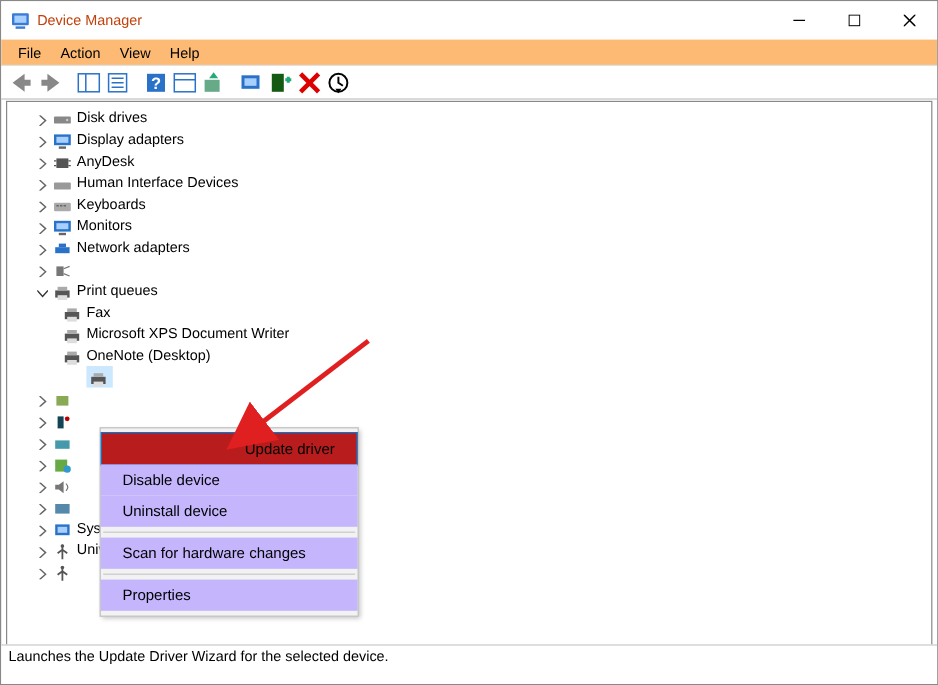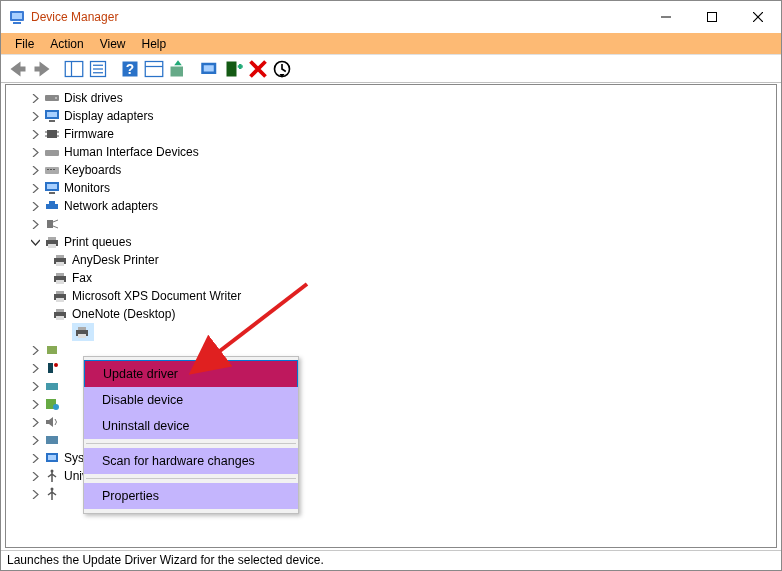--- a/index.html
+++ b/index.html
@@ -10,35 +10,35 @@
   .winbtns { display: flex; height: 100%; }
   .winbtn { width: 46px; height: 32px; display: flex; align-items: center; justify-content: center; }
   .winbtn svg { width: 10px; height: 10px; }
   .menubar { height: 22px; display: flex; align-items: center; padding-left: 6px; border-bottom: 1px solid #e0e0e0; font-size: 12px; background:#fdba74;}
   .menubar .menu-item { padding: 2px 8px; }
   .toolbar { height: 28px; display: flex; align-items: center; padding-left: 6px; border-bottom: 1px solid #c0c0c0; gap: 2px; background:#fff;}
   .tbtn { width: 22px; height: 22px; display: flex; align-items: center; justify-content: center; border:1px solid transparent; }
   .tbtn.sep { width: 6px; }
   .tree-area { position: absolute; top: 83px; left: 4px; right: 4px; bottom: 22px; border: 1px solid #888; overflow: hidden; background:#fff;}
   .tree { padding: 4px 0 0 0; font-size: 12px; line-height: 18px; }
-  .node { display: flex; align-items: center; height: 18px; white-space: nowrap; }
+  .node { display: flex; align-items: flex-end; height: 18px; white-space: nowrap; }
   .expander { width: 14px; height: 14px; display:flex; align-items:center; justify-content:center; }
   .expander svg { width:9px; height:9px; }
   .dev-icon { width: 16px; height: 14px; margin: 0 4px 0 2px; display:flex; align-items:center; justify-content:center;}
   .dev-icon svg{width:16px;height:14px;}
   .label { }
   .lvl0 { padding-left: 22px; }
   .lvl1 { padding-left: 44px; } 
   .obscured .label{ visibility:hidden; }
   .contextmenu { position: absolute; left: 82px; top: 355px; width: 216px; background: #f2f2f2; border: 1px solid #bfbfbf; box-shadow: 2px 2px 4px rgba(0,0,0,0.25); padding: 4px 0; font-size: 12.5px; }
   .ctx-item { padding: 6px 18px; background:#c4b5fd;}
-  .ctx-item.hover { background: #be185d; border:1px solid #0078d4; margin:-1px 0; padding:6px 18px;}
+  .ctx-item.hover { background: #b91c1c; border:1px solid #0078d4; margin:-1px 0; padding:6px 18px;text-align:right;}
   .ctx-sep { height: 1px; background: #c8c8c8; margin: 4px 2px; }
   .ctx-item.bold { font-weight: 400; }
-  .statusbar { position: absolute; bottom: 0; left: 0; right:0; height: 20px; border-top: 1px solid #c8c8c8; font-size: 12px; padding: 2px 6px; background:#fff;}
+  .statusbar { position: absolute; bottom: 0; left: 0; right:0; height: 33px; border-top: 1px solid #c8c8c8; font-size: 12px; padding: 2px 6px; background:#fff;}
   .arrow { position: absolute; left: 180px; top: 275px; pointer-events:none; }
 </style>
 </head>
 <body>
 
 <div class="titlebar">
   <span class="icon">
     <svg viewBox="0 0 16 16">
         <rect x="1" y="2" width="14" height="10" rx="1" fill="#3a7bd5"></rect>
         <rect x="4" y="13" width="8" height="2" fill="#3a7bd5"></rect>
@@ -187,21 +187,21 @@
         </span>
       <span class="dev-icon">
           <svg viewBox="0 0 16 14">
             <rect x="3" y="3" width="10" height="8" fill="#555"></rect>
             <line x1="3" y1="5" x2="1" y2="5" stroke="#555"></line>
             <line x1="3" y1="9" x2="1" y2="9" stroke="#555"></line>
             <line x1="13" y1="5" x2="15" y2="5" stroke="#555"></line>
             <line x1="13" y1="9" x2="15" y2="9" stroke="#555"></line>
           </svg>
         </span>
-      <span class="label">Firmware</span>
+      <span class="label">AnyDesk</span>
     </div>
 
     <div class="node lvl0">
       <span class="expander">
           <svg viewBox="0 0 9 9">
             <path d="M2 0 L7 4.5 L2 9" fill="none" stroke="#666" stroke-width="1.2"></path>
           </svg>
         </span>
       <span class="dev-icon">
           <svg viewBox="0 0 16 14">
@@ -283,30 +283,20 @@
       <span class="dev-icon">
           <svg viewBox="0 0 16 14">
             <rect x="2" y="5" width="12" height="6" fill="#555"></rect>
             <rect x="4" y="2" width="8" height="3" fill="#aaa"></rect>
             <rect x="4" y="9" width="8" height="4" fill="#ddd"></rect>
           </svg>
         </span>
       <span class="label">Print queues</span>
     </div>
 
-    <div class="node lvl1">
-      <span class="dev-icon">
-          <svg viewBox="0 0 16 14">
-            <rect x="2" y="5" width="12" height="6" fill="#555"></rect>
-            <rect x="4" y="2" width="8" height="3" fill="#aaa"></rect>
-            <rect x="4" y="9" width="8" height="4" fill="#ddd"></rect>
-          </svg>
-        </span>
-      <span class="label">AnyDesk Printer</span>
-    </div>
     <div class="node lvl1">
       <span class="dev-icon">
           <svg viewBox="0 0 16 14">
             <rect x="2" y="5" width="12" height="6" fill="#555"></rect>
             <rect x="4" y="2" width="8" height="3" fill="#aaa"></rect>
             <rect x="4" y="9" width="8" height="4" fill="#ddd"></rect>
           </svg>
         </span>
       <span class="label">Fax</span>
     </div>

